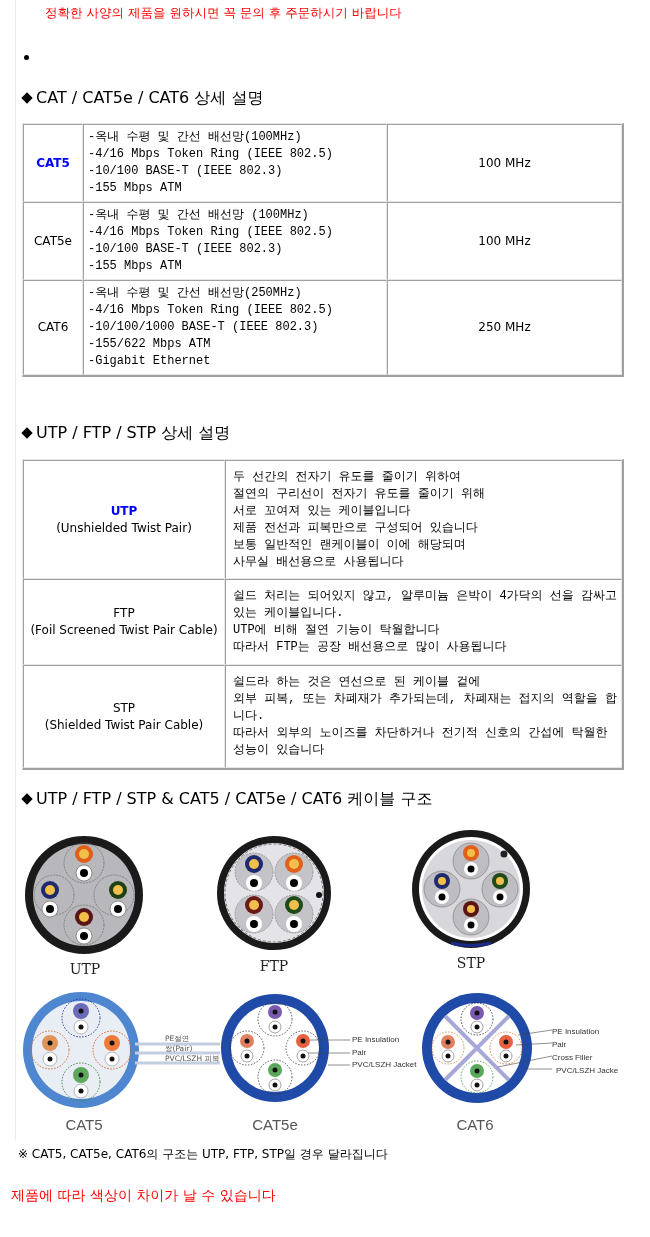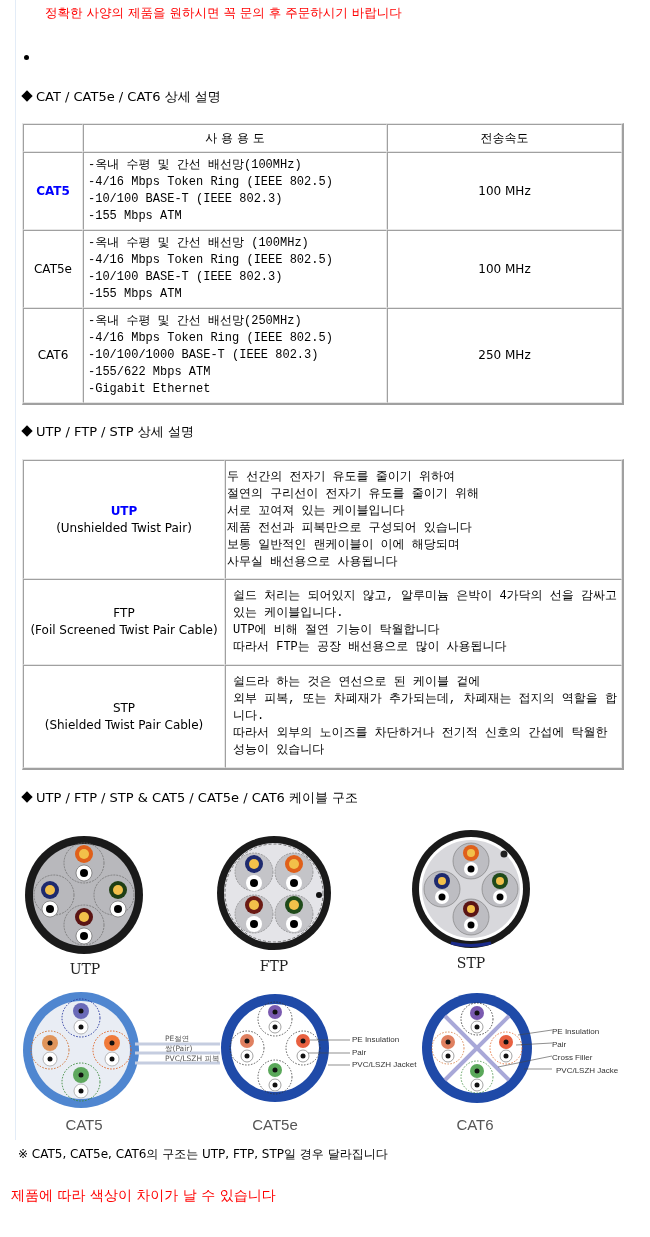--- a/index.html
+++ b/index.html
@@ -5,21 +5,21 @@
   html, body { margin:0; padding:0; background:#ffffff; }
   body { width:650px; height:1237px; position:relative; overflow:hidden;
          font-family:"DejaVu Sans", "Liberation Sans", sans-serif; font-size:12px; color:#000; }
   .abs { position:absolute; }
   .left-rule { position:absolute; left:15px; top:0; width:1px; height:1140px; background:#e3ecf7; }
   .red { color:#ff0000; }
   .notice { left:32px; top:4px; font-size:12.5px; line-height:17px; white-space:nowrap; }
   .notice .l2 { padding-left:13px; }
   .bullet-line { left:24px; top:51px; font-size:12px; white-space:nowrap; }
   .bullet-line .dot { display:inline-block; width:5px; height:5px; border-radius:50%; background:#000; margin-right:9px; vertical-align:middle; position:relative; top:-1px; }
-  .section-h { font-size:13px; white-space:nowrap; }
+  .section-h { font-size:16px; white-space:nowrap; }
   .section-h .diamond { display:inline-block; width:8px; height:8px; background:#000; transform:rotate(45deg); margin:0 5px 0 3px; position:relative; top:-1px; }
 
   table.spec { position:absolute; border-collapse:separate; border-spacing:0;
                border-top:1px solid #e6e6e6; border-left:1px solid #e6e6e6;
                border-right:2px solid #a0a0a0; border-bottom:2px solid #a0a0a0; }
   table.spec td { border-left:1px solid #a0a0a0; border-top:1px solid #a0a0a0;
                   border-right:1px solid #e6e6e6; border-bottom:1px solid #e6e6e6;
                   font-size:12px; line-height:17px; vertical-align:middle; padding:0 4px; }
   table.spec td.center { text-align:center; }
   .blue-bold { color:#0000ff; font-weight:bold; }
@@ -48,25 +48,20 @@
   <span class="diamond"></span><span>CAT / CAT5e / CAT6 상세 설명</span>
 </div>
 
 <table class="spec" style="left:22px; top:123px; width:602px;">
   <colgroup>
       <col style="width:60px">
       <col style="width:304px">
       <col>
     </colgroup>
   <tbody>
-      <tr style="height:28px;">
-    <td></td>
-    <td class="center">사 용 용 도</td>
-    <td class="center">전송속도</td>
-  </tr>
   <tr style="height:78px;">
     <td class="center blue-bold">CAT5</td>
     <td class="use-lines">
       <div>-옥내 수평 및 간선 배선망(100MHz)</div>
       <div>-4/16 Mbps Token Ring (IEEE 802.5)</div>
       <div>-10/100 BASE-T (IEEE 802.3)</div>
       <div>-155 Mbps ATM</div>
     </td>
     <td class="center">100 MHz</td>
   </tr>
@@ -102,21 +97,21 @@
   <colgroup>
       <col style="width:219px">
       <col>
     </colgroup>
   <tbody>
       <tr style="height:119px;">
     <td class="center">
       <div class="blue-bold">UTP</div>
       <div>(Unshielded Twist Pair)</div>
     </td>
-    <td class="desc-lines" style="padding-left:1px;">
+    <td class="desc-lines" style="padding-left:7px;">
       <div>두 선간의 전자기 유도를 줄이기 위하여</div>
       <div>절연의 구리선이 전자기 유도를 줄이기 위해</div>
       <div>서로 꼬여져 있는 케이블입니다</div>
       <div>제품 전선과 피복만으로 구성되어 있습니다</div>
       <div>보통 일반적인 랜케이블이 이에 해당되며</div>
       <div>사무실 배선용으로 사용됩니다</div>
     </td>
   </tr>
   <tr style="height:86px;">
     <td class="center">

